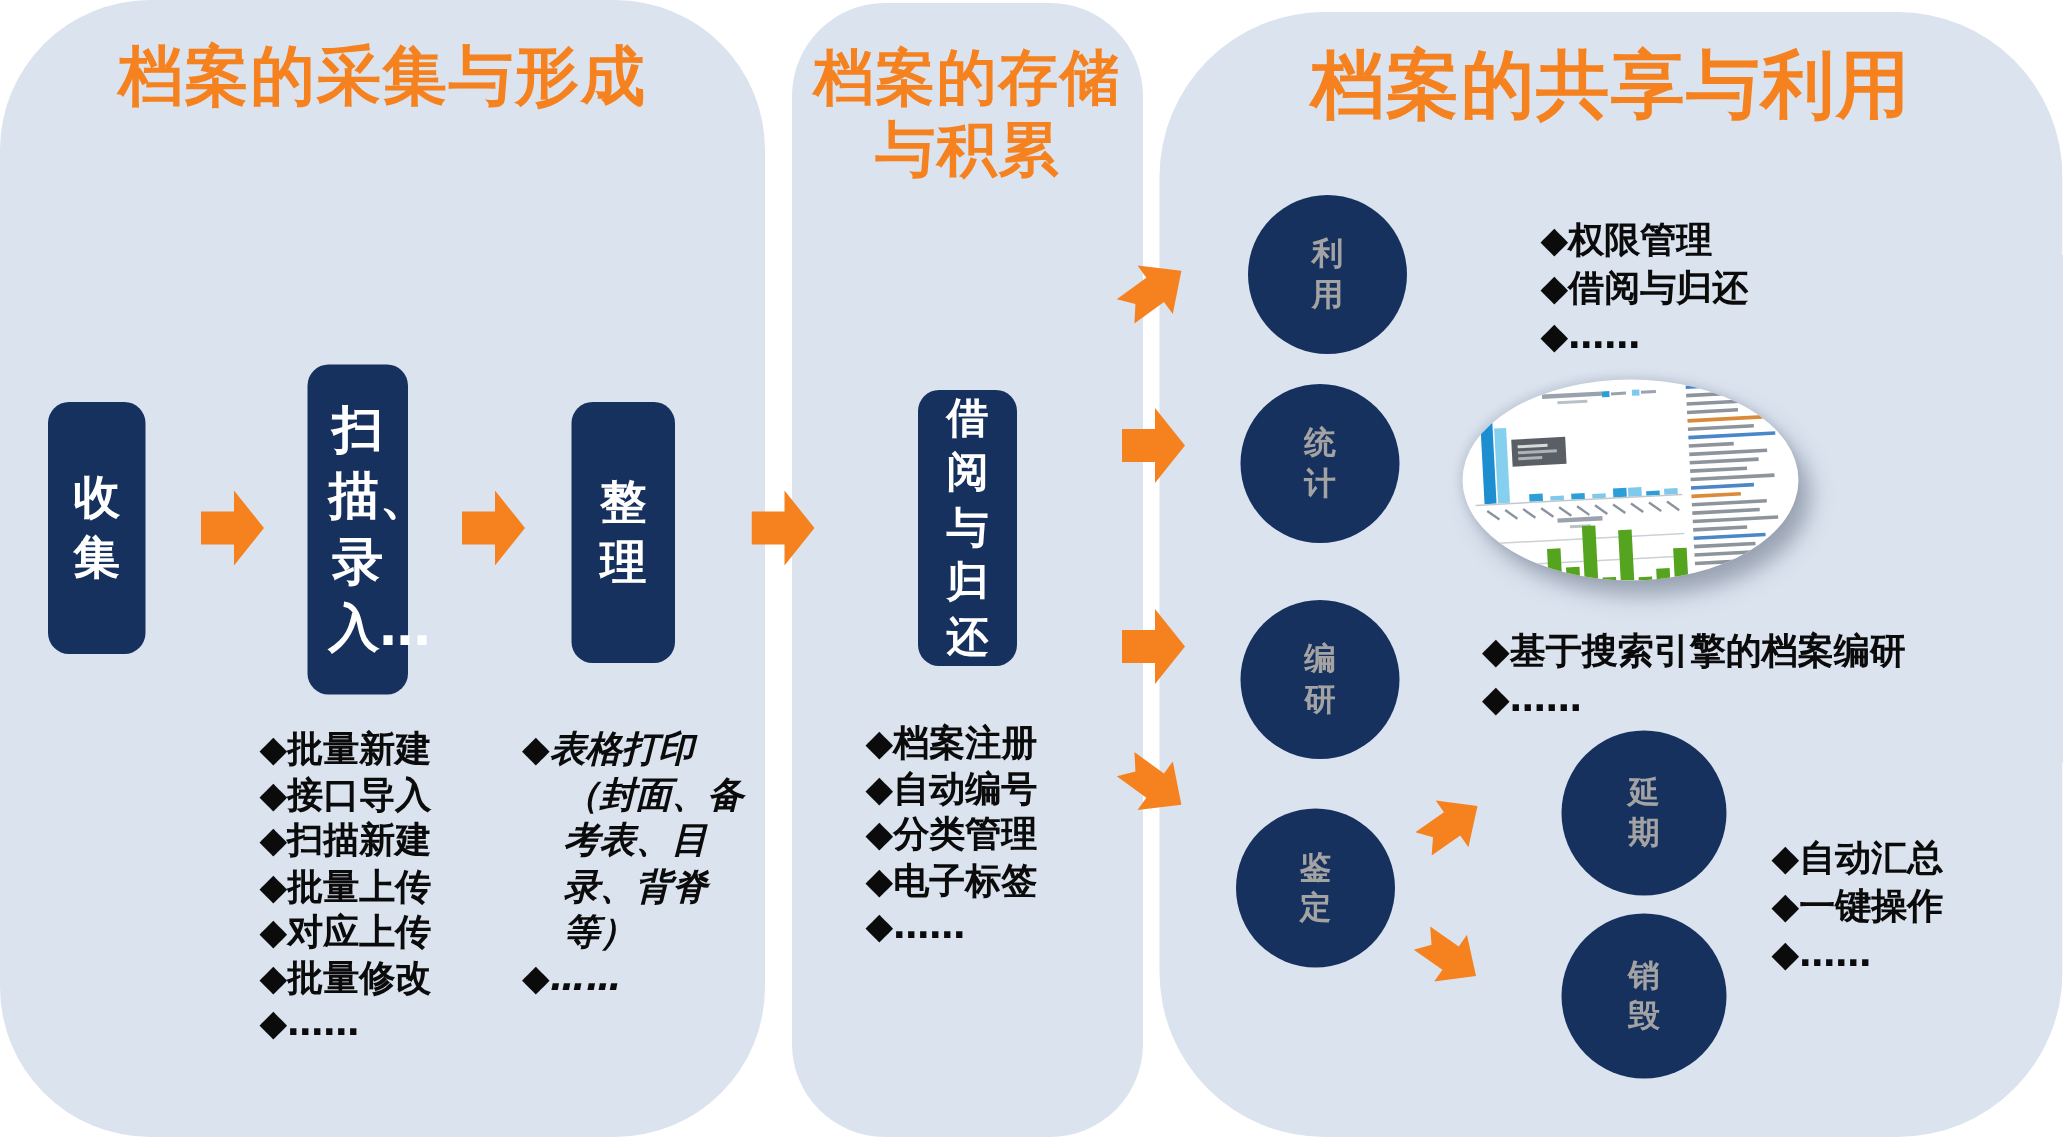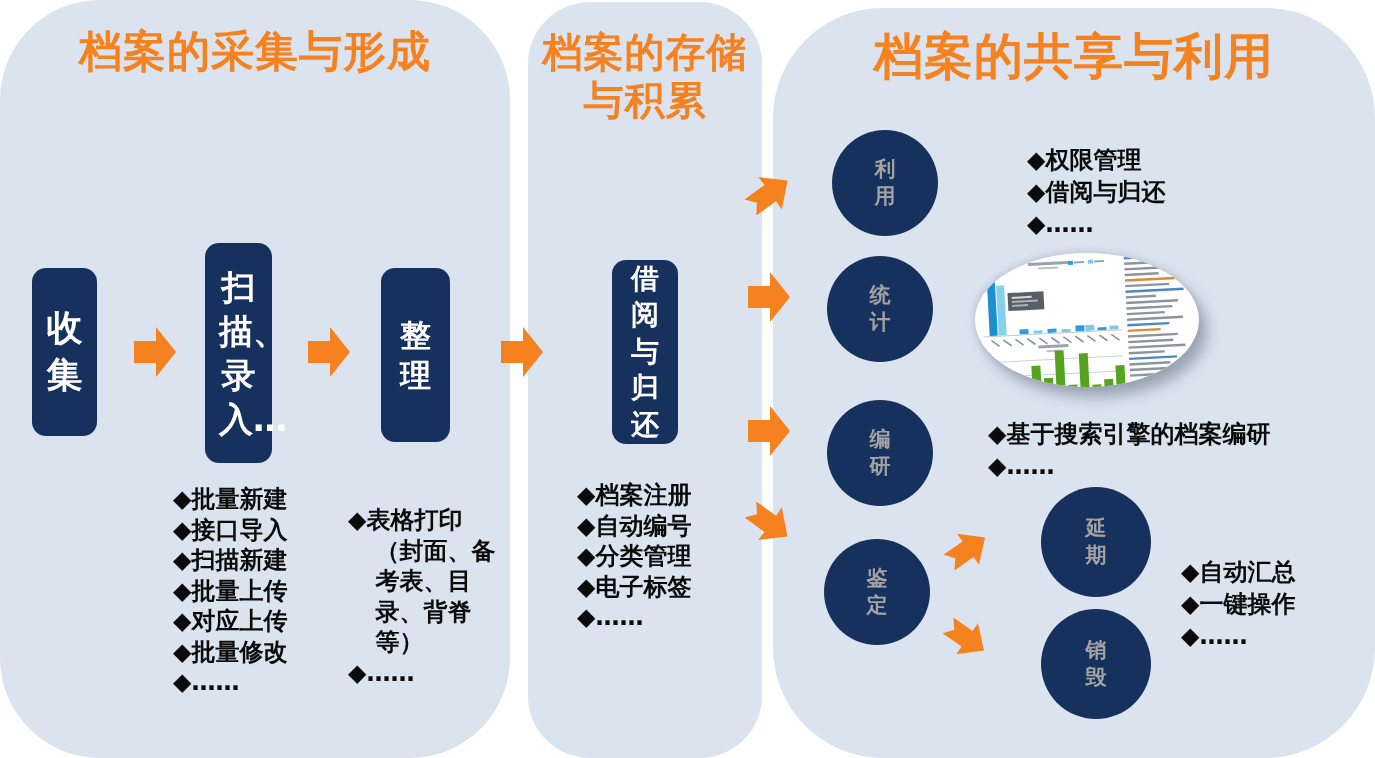--- a/index.html
+++ b/index.html
@@ -22,21 +22,21 @@
 
   .node{
     position:absolute;background:#17315f;border-radius:14px;
     display:flex;align-items:center;justify-content:center;
     color:#ffffff;font-weight:700;
   }
   .vstack{
     display:block;width:1.15em;word-break:break-all;text-align:center;
     line-height:1.3;margin:auto;
   }
-  .box-collect{left:32px;top:268px;width:65px;height:168px;font-size:36px;}
+  .box-collect{left:32px;top:268px;width:65px;height:168px;font-size:31px;}
   .box-scan{left:205px;top:243px;width:67px;height:220px;font-size:34px;}
   .box-organize{left:381px;top:268px;width:69px;height:174px;font-size:31px;}
   .box-archive{left:612px;top:260px;width:66px;height:184px;font-size:28px;line-height:1.38;}
 
   .circle{
     position:absolute;background:#17315f;border-radius:50%;
     display:flex;align-items:center;
     color:#a3a3a3;font-weight:700;font-size:21px;
   }
   .c-use{left:832px;top:130px;width:106px;height:106px;}
@@ -45,21 +45,21 @@
   .c-appraise{left:824px;top:539px;width:106px;height:106px;}
   .c-extend{left:1041px;top:487px;width:110px;height:110px;}
   .c-destroy{left:1041px;top:609px;width:110px;height:110px;}
 
   .blist{position:absolute;color:#0b0b0b;font-weight:700;font-size:24px;}
   .blist .bullet-line{
     line-height:30.5px;padding-left:1.15em;text-indent:-1.15em;
     white-space:normal;
   }
   .list-scan{left:173px;top:484px;width:180px;}
-  .list-organize{left:348px;top:505px;width:152px;}
+  .list-organize{left:348px;top:484px;width:152px;font-style:italic;}
   .list-archive{left:577px;top:480px;width:176px;}
   .list-use{left:983px;top:144px;width:270px;line-height:31px;margin-left:44px;}
   .list-research{left:988px;top:418px;width:384px;}
   .list-appraise{left:1181px;top:556px;width:220px;}
   .list-use .bullet-line,.list-research .bullet-line,.list-appraise .bullet-line{line-height:32px;}
 
   .arrow{position:absolute;}
   .ar-1{left:134px;top:327px;}
   .ar-2{left:308px;top:327px;}
   .ar-3{left:501px;top:327px;}

